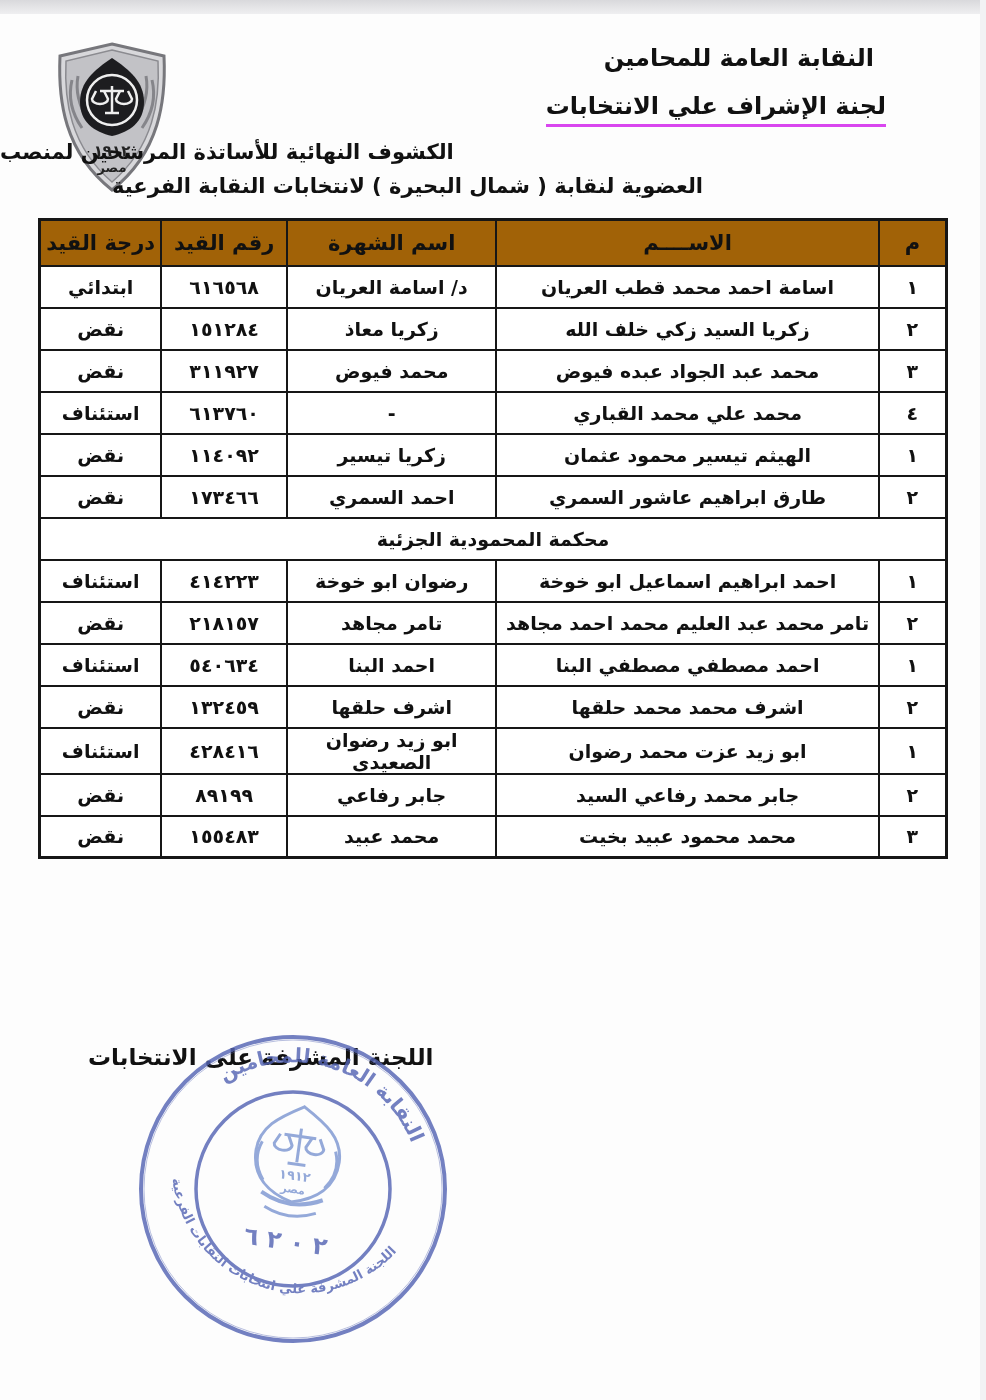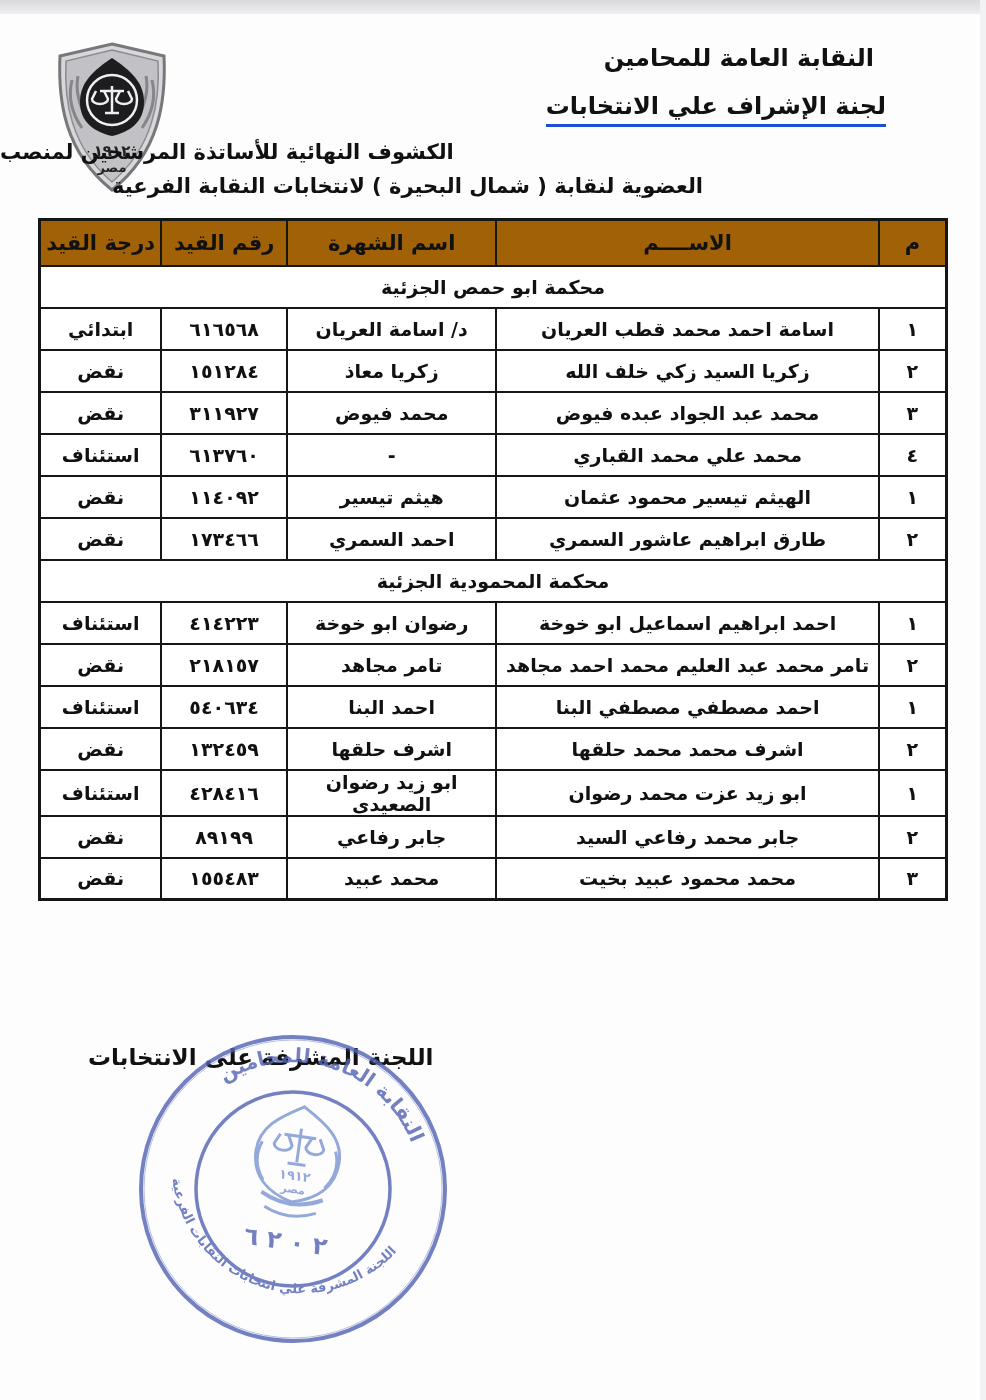--- a/index.html
+++ b/index.html
@@ -14,21 +14,21 @@
   .top-band {
     position:absolute; top:0; left:0; width:986px; height:14px;
     background:linear-gradient(#d9d9dc, #efeff1);
   }
   .page-edge-right { position:absolute; top:0; right:0; width:6px; height:1400px; background:#f2f2f4; }
 
   
   .logo { position:absolute; top:40px; left:52px; width:120px; height:155px; }
   .hdr-line { position:absolute; font-weight:bold; white-space:nowrap; }
   .hdr-1 { top:44px;  right:112px; font-size:24px; }
-  .hdr-2 { top:92px;  right:100px; font-size:24px; border-bottom:3px solid #1d4ed8; padding-bottom:4px; }
+  .hdr-2 { top:92px;  right:100px; font-size:24px; border-bottom:3px solid #d946ef; padding-bottom:4px; }
   .hdr-3 { top:140px; left:0; width:986px; text-align:left; font-size:21px; }
   .hdr-4 { top:174px; left:0; width:815px; text-align:center; font-size:21px; }
 
   
   table.roster {
     position:absolute; top:218px; right:38px;
     width:910px;
     border-collapse:collapse;
     border:3px solid #161616;
     background:#fff;
@@ -111,23 +111,20 @@
     <tr>
       <th>م</th>
       <th>الاســــم</th>
       <th>اسم الشهرة</th>
       <th>رقم القيد</th>
       <th>درجة القيد</th>
     </tr>
   </thead>
   <tbody>
       <tr>
-        <td colspan="5" class="section-cell">محكمة ابو حمص الجزئية</td>
-      </tr>
-      <tr>
         <td class="cell-no">١</td>
         <td class="cell-name">اسامة احمد محمد قطب العريان</td>
         <td class="cell-alias">د/ اسامة العريان</td>
         <td class="cell-reg">٦١٦٥٦٨</td>
         <td class="cell-degree">ابتدائي</td>
       </tr>
       <tr>
         <td class="cell-no">٢</td>
         <td class="cell-name">زكريا السيد زكي خلف الله</td>
         <td class="cell-alias">زكريا معاذ</td>
@@ -144,21 +141,21 @@
       <tr>
         <td class="cell-no">٤</td>
         <td class="cell-name">محمد علي محمد القباري</td>
         <td class="cell-alias">-</td>
         <td class="cell-reg">٦١٣٧٦٠</td>
         <td class="cell-degree">استئناف</td>
       </tr>
       <tr>
         <td class="cell-no">١</td>
         <td class="cell-name">الهيثم تيسير محمود عثمان</td>
-        <td class="cell-alias">هيثم تيسير</td>
+        <td class="cell-alias">زكريا تيسير</td>
         <td class="cell-reg">١١٤٠٩٢</td>
         <td class="cell-degree">نقض</td>
       </tr>
       <tr>
         <td class="cell-no">٢</td>
         <td class="cell-name">طارق ابراهيم عاشور السمري</td>
         <td class="cell-alias">احمد السمري</td>
         <td class="cell-reg">١٧٣٤٦٦</td>
         <td class="cell-degree">نقض</td>
       </tr>

